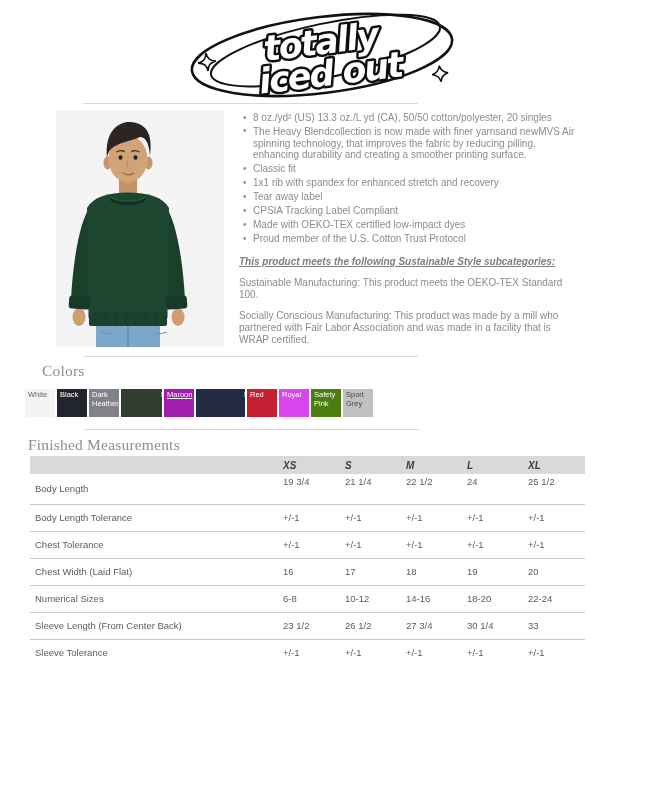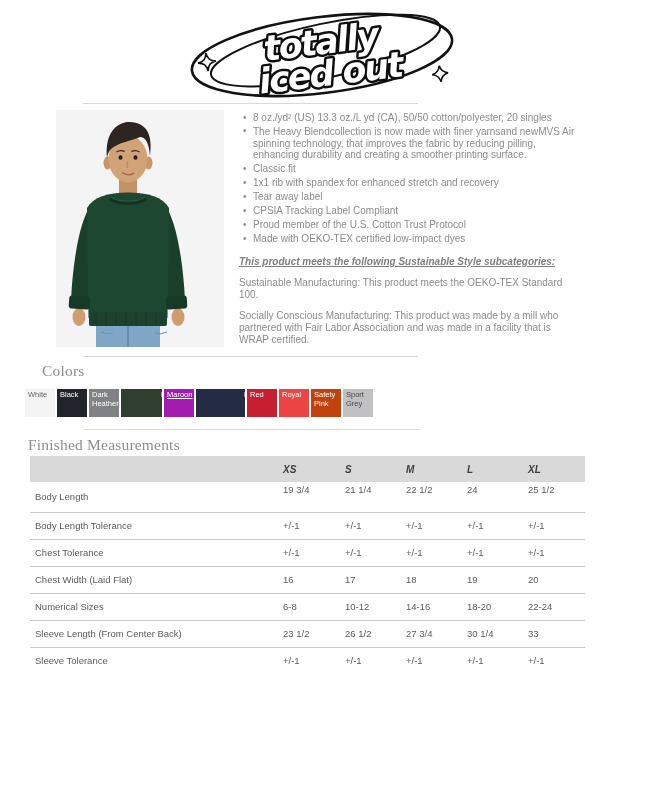--- a/index.html
+++ b/index.html
@@ -30,21 +30,21 @@
   #fm-title { left:28px; top:436px; }
 
   
   .swatches { position:absolute; left:25px; top:389px; display:flex; }
   .swatch { width:30px; height:28px; margin-right:2px; box-sizing:border-box;
             padding:2px 1px 0 3px; font-size:7.5px; line-height:8.6px; overflow:hidden; }
 
   
   .m-table { position:absolute; left:30px; top:456px; width:555px; border-collapse:collapse;
              color:#5b5b5b; font-size:9.5px; table-layout:fixed; }
-  .m-table thead tr { background:#d9d9d9; height:26px;padding-left:43px; }
+  .m-table thead tr { background:#d9d9d9; height:18px;padding-left:43px; }
   .m-table th { font-style:italic; font-weight:bold; color:#3e3e3e; text-align:left; font-size:10px; padding:0; }
   .m-table tbody tr { height:27px; }
   .m-table tbody tr.first { height:30px; }
   .m-table tbody tr.lined td { border-bottom:1px solid #c9c9c9; }
   .m-table td { padding:0; vertical-align:middle; }
   .m-table td.label { padding-left:5px; }
   .m-table tr.first td.val { vertical-align:top; padding-top:2px; }
 </style>
 </head>
 <body>
@@ -108,42 +108,42 @@
   <div class="desc">
     <ul class="bullets">
       <li>8 oz./yd² (US) 13.3 oz./L yd (CA), 50/50 cotton/polyester, 20 singles</li>
       <li>The Heavy Blendcollection is now made with finer yarnsand newMVS Air spinning technology, that improves the fabric by reducing pilling, enhancing durability and creating a smoother printing surface.</li>
       <li>Classic fit</li>
       <li>1x1 rib with spandex for enhanced stretch and recovery</li>
       <li>Tear away label</li>
       <li>CPSIA Tracking Label Compliant</li>
     </ul>
     <ul class="bullets group2">
+      <li>Made with OEKO-TEX certified low-impact dyes</li>
       <li>Proud member of the U.S. Cotton Trust Protocol</li>
-      <li>Made with OEKO-TEX certified low-impact dyes</li>
     </ul>
     <div class="sus-head">This product meets the following Sustainable Style subcategories:</div>
     <div class="para">Sustainable Manufacturing: This product meets the OEKO-TEX Standard 100.</div>
     <div class="para">Socially Conscious Manufacturing: This product was made by a mill who partnered with Fair Labor Association and was made in a facility that is WRAP certified.</div>
   </div>
 
   <div class="divider" style="left:83px; top:356px; width:335px;"></div>
 
   <div class="section-title" id="colors-title">Colors</div>
 
   <div class="swatches">
     <div class="swatch" style="background: rgb(243, 243, 243); color: rgb(102, 102, 102);">White</div>
     <div class="swatch" style="background: rgb(34, 37, 43); color: rgb(255, 255, 255);">Black</div>
     <div class="swatch" style="background: rgb(128, 130, 135); color: rgb(255, 255, 255);">Dark Heather</div>
     <div class="swatch" style="background: rgb(47, 62, 46); color: rgb(255, 255, 255); padding-left: 40px;">Forest</div>
     <div class="swatch" style="background: #a21caf; color: rgb(255, 255, 255); text-decoration: underline;">Maroon</div>
     <div class="swatch" style="background: rgb(35, 44, 67); color: rgb(255, 255, 255); padding-left: 48px;">Navy</div>
     <div class="swatch" style="background: rgb(197, 31, 49); color: rgb(255, 255, 255);">Red</div>
-    <div class="swatch" style="background: #ef4444; color: rgb(255, 255, 255);">Royal</div>
-    <div class="swatch" style="background: #c2410c; color: rgb(255, 255, 255);">Safety Pink</div>
+    <div class="swatch" style="background: #d946ef; color: rgb(255, 255, 255);">Royal</div>
+    <div class="swatch" style="background: #4d7c0f; color: rgb(255, 255, 255);">Safety Pink</div>
     <div class="swatch" style="background: rgb(193, 193, 195); color: rgb(71, 71, 71);">Sport Grey</div>
   </div>
 
   <div class="divider" style="left:84px; top:429px; width:335px;"></div>
 
   <div class="section-title" id="fm-title">Finished Measurements</div>
 
   <table class="m-table">
     <colgroup>
         <col style="width:253px">

